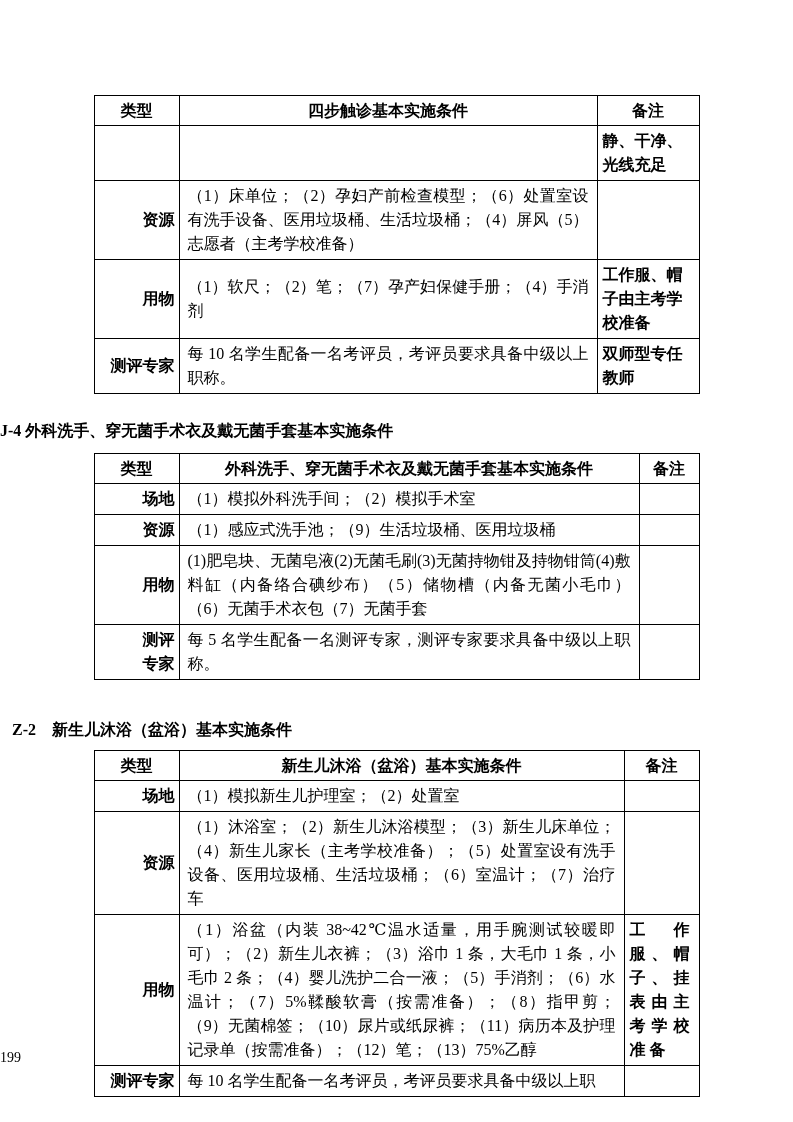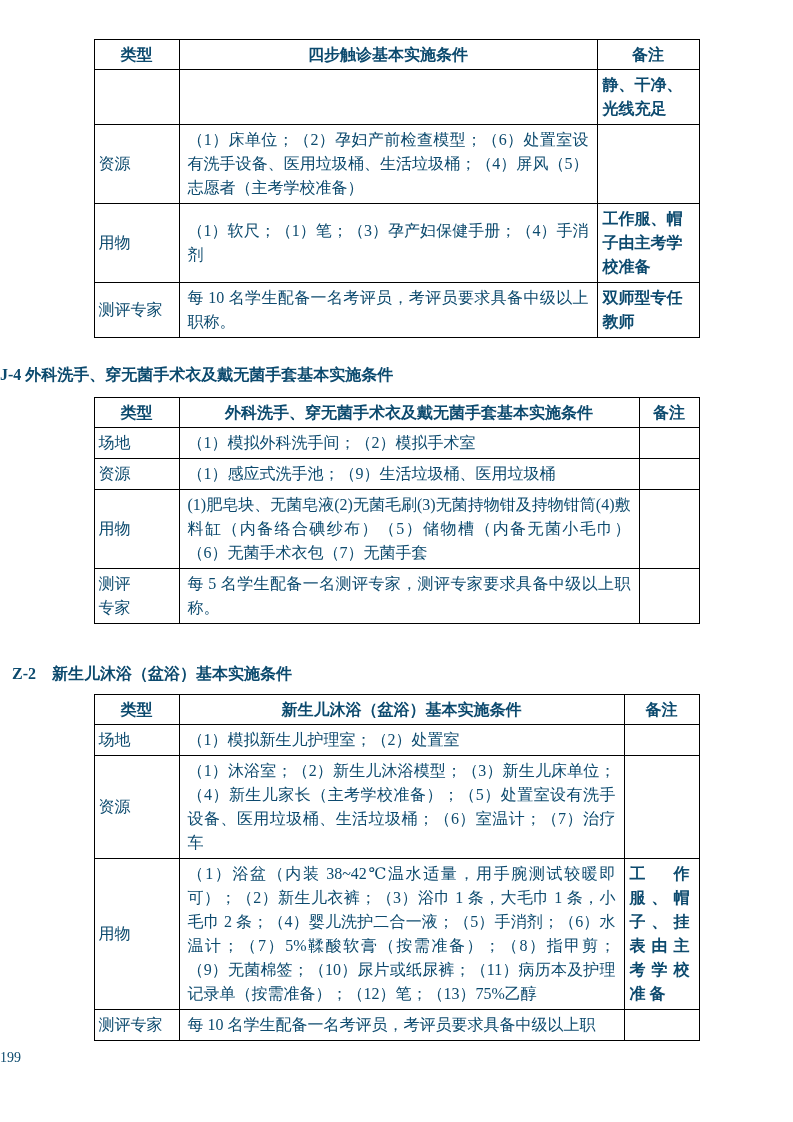--- a/index.html
+++ b/index.html
@@ -3,22 +3,22 @@
 <meta charset="utf-8">
 <style>
   * { box-sizing: border-box; margin: 0; padding: 0; }
   html, body { background: #ffffff; }
   .page {
     width: 793px;
     height: 1122px;
     background: #ffffff;
     position: relative;
     font-family: "Liberation Serif", "DejaVu Serif", serif;
-    color: #0c4a6e;
-    padding-top: 39px;
+    color: #000000;
+    padding-top: 95px;
     overflow: hidden;
   }
   table.tbl {
     border-collapse: collapse;
     table-layout: fixed;
     width: 605px;
     margin: 0 auto;
   }
   .tbl th, .tbl td {
     border: 1px solid #000;
@@ -27,22 +27,22 @@
     vertical-align: middle;
     overflow: hidden;
   }
   .tbl th {
     font-weight: bold;
     text-align: center;
     height: 30px;
     padding: 2px 4px;
   }
   td.col-type {
-    font-weight: normal;
-    text-align: left;
+    font-weight: bold;
+    text-align: right;
     padding: 3px 4px;
     white-space: pre-line;
   }
   td.col-content {
     text-align: justify;
     padding: 3px 8px;
     word-break: break-all;
   }
   td.col-note {
     padding: 3px 5px;
@@ -92,21 +92,21 @@
       <td class="col-content"></td>
       <td class="col-note">静、干净、光线充足</td>
     </tr>
     <tr>
       <td class="col-type">资源</td>
       <td class="col-content">（1）床单位；（2）孕妇产前检查模型；（6）处置室设有洗手设备、医用垃圾桶、生活垃圾桶；（4）屏风（5）志愿者（主考学校准备）</td>
       <td class="col-note"></td>
     </tr>
     <tr>
       <td class="col-type">用物</td>
-      <td class="col-content">（1）软尺；（1）笔；（3）孕产妇保健手册；（4）手消剂</td>
+      <td class="col-content">（1）软尺；（2）笔；（7）孕产妇保健手册；（4）手消剂</td>
       <td class="col-note">工作服、帽子由主考学校准备</td>
     </tr>
     <tr>
       <td class="col-type">测评专家</td>
       <td class="col-content">每 10 名学生配备一名考评员，考评员要求具备中级以上职称。</td>
       <td class="col-note">双师型专任教师</td>
     </tr>
   </tbody>
     </table>
 

